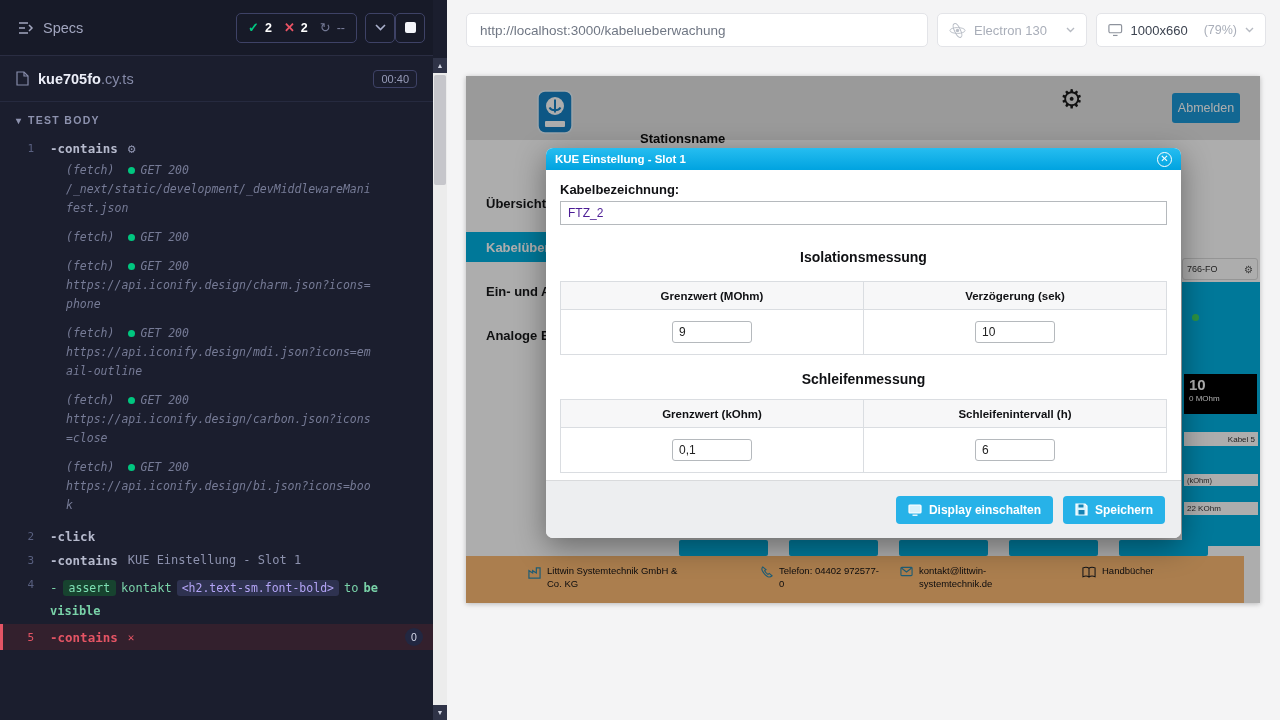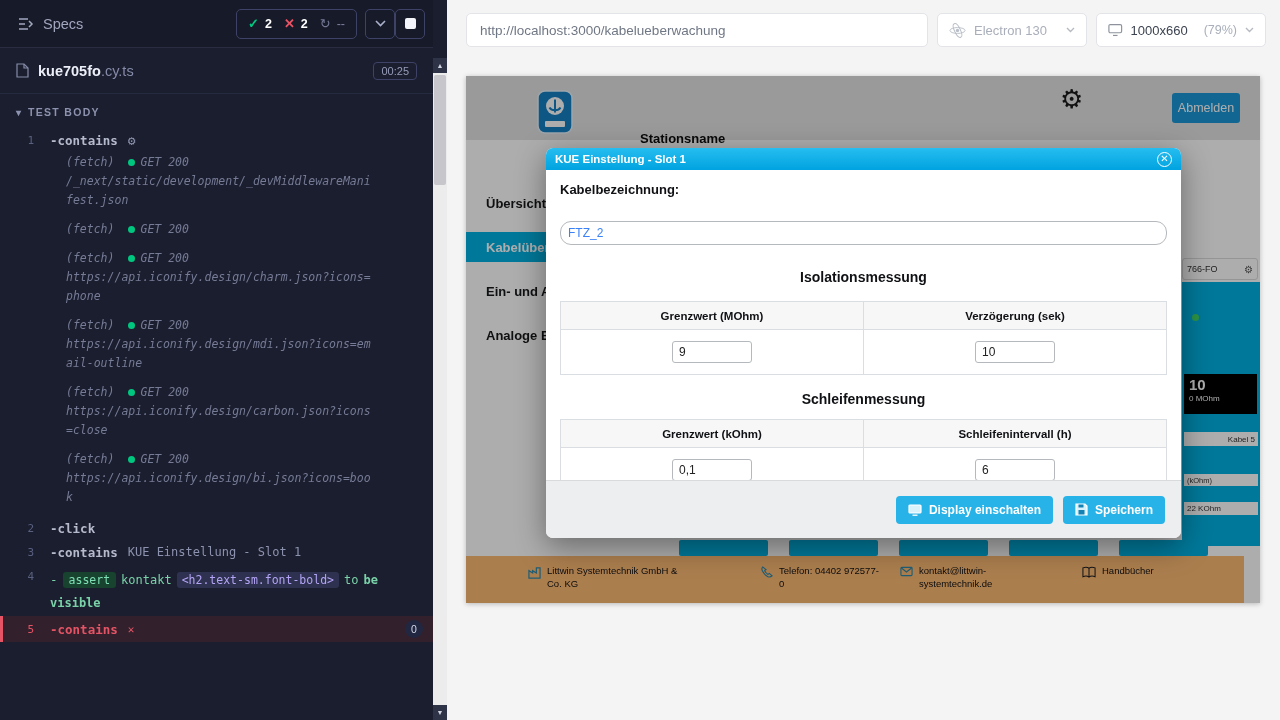--- a/index.html
+++ b/index.html
@@ -3,21 +3,21 @@
 <meta charset="utf-8">
 <style>
   * { margin:0; padding:0; box-sizing:border-box; }
   html,body { width:1280px; height:720px; overflow:hidden; }
   body { font-family:"Liberation Sans", sans-serif; background:#f4f4f5; }
   .root { position:relative; width:1280px; height:720px; display:flex; }
 
   
   .cy-panel { position:relative; width:447px; height:720px; background:#1b1e2e; flex:none; }
   .cy-inner { position:absolute; top:0; left:0; right:14px; bottom:0; display:flex; flex-direction:column; }
-  .cy-header { height:48px; flex:none; display:flex; align-items:center; padding:0 8px 0 18px; border-bottom:1px solid #2a2d42; background:#171a28; }
+  .cy-header { height:56px; flex:none; display:flex; align-items:center; padding:0 8px 0 18px; border-bottom:1px solid #2a2d42; background:#171a28; }
   .specs-btn { display:flex; align-items:center; gap:9px; color:#a2a6bf; font-size:14.5px; cursor:pointer; }
   .spacer { flex:1; }
   .stats-group { display:flex; align-items:center; gap:12px; border:1px solid #3e4266; border-radius:5px; height:30px; padding:0 11px; margin-right:8px; }
   .stat { display:flex; align-items:center; gap:6px; font-size:12.5px; font-weight:bold; color:#fff; }
   .ic-check { color:#00c780; font-size:13px; }
   .ic-x { color:#ea5364; font-size:13px; font-weight:bold; }
   .stat.pending { color:#7c819e; font-weight:normal; }
   .ic-refresh { color:#737894; font-size:13px; font-weight:normal; }
   .sq-btn { width:30px; height:30px; border:1px solid #3e4266; border-radius:5px; display:flex; align-items:center; justify-content:center; background:transparent; color:#aab0cc; cursor:pointer; }
   .stop-glyph { width:11px; height:11px; background:#f4f5fa; border-radius:2px; display:block; }
@@ -108,21 +108,21 @@
 
   .dim { position:absolute; left:0; top:0; right:0; bottom:0; background:rgba(0,0,0,0.32); z-index:5; }
 
   
   .modal { position:absolute; left:80px; top:72px; width:635px; height:390px; background:#fff; border-radius:7px; box-shadow:0 8px 30px rgba(0,0,0,.4); z-index:10; }
   .modal-header { height:22px; background:linear-gradient(#26bdf0,#00a3e0); border-radius:7px 7px 0 0; display:flex; align-items:center; padding:0 9px; }
   .modal-title { color:#fff; font-size:11.5px; font-weight:bold; }
   .modal-close { margin-left:auto; width:15px; height:15px; border:1.5px solid #fff; border-radius:50%; color:#fff; font-size:10px; line-height:12px; text-align:center; cursor:pointer; }
   .modal-body { padding:12px 14px 0; }
   .field-label { font-size:13px; font-weight:bold; color:#101114; }
-  .field-input { margin-top:24px; width:100%; height:24px; border:1px solid #b5b9bd; border-radius:11px; padding:0 7px; font-size:12px; color:#3b82f6; font-family:inherit; }
+  .field-input { margin-top:4px; width:100%; height:24px; border:1px solid #b5b9bd; border-radius:0; padding:0 7px; font-size:12px; color:#4c1d95; font-family:inherit; }
   .m-heading { margin-top:24px; text-align:center; font-size:14px; font-weight:bold; color:#101114; }
   .m-heading.second { margin-top:16px; }
   .m-table { margin-top:16px; border:1px solid #dadde1; }
   .m-table.second { margin-top:12px; }
   .m-thead { display:flex; height:28px; background:#f7f7f8; border-bottom:1px solid #dadde1; }
   .m-th { flex:1; display:flex; align-items:center; justify-content:center; font-size:11.5px; font-weight:bold; color:#101114; }
   .m-th + .m-th { border-left:1px solid #dadde1; }
   .m-tbody { display:flex; height:44px; }
   .m-td { flex:1; display:flex; align-items:center; justify-content:center; }
   .m-td + .m-td { border-left:1px solid #dadde1; }
@@ -172,21 +172,21 @@
 
       <div class="spec-row">
         <svg width="13" height="15" viewBox="0 0 13 15">
             <path d="M1 1h7l4 4v9H1z" stroke="#868ba9" stroke-width="1.2" fill="none"></path>
             <path d="M8 1v4h4" stroke="#868ba9" stroke-width="1.2" fill="none"></path>
           </svg>
         <span class="spec-title">
             <span class="spec-name">kue705fo</span>
             <span class="spec-ext">.cy.ts</span>
           </span>
-        <span class="spec-time">00:25</span>
+        <span class="spec-time">00:40</span>
       </div>
 
       <div class="testbody">
         <span class="tb-chev">▾</span>
         <span>TEST BODY</span>
       </div>
 
       <div class="cmd-list">
 
         <div class="cmd-row">

